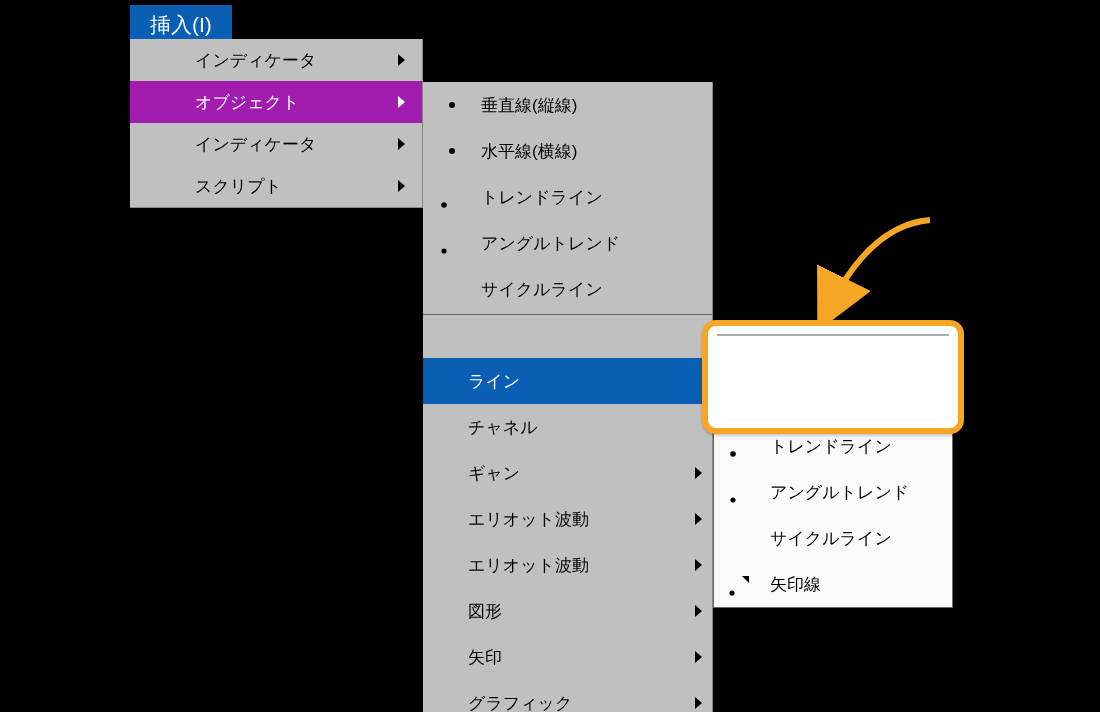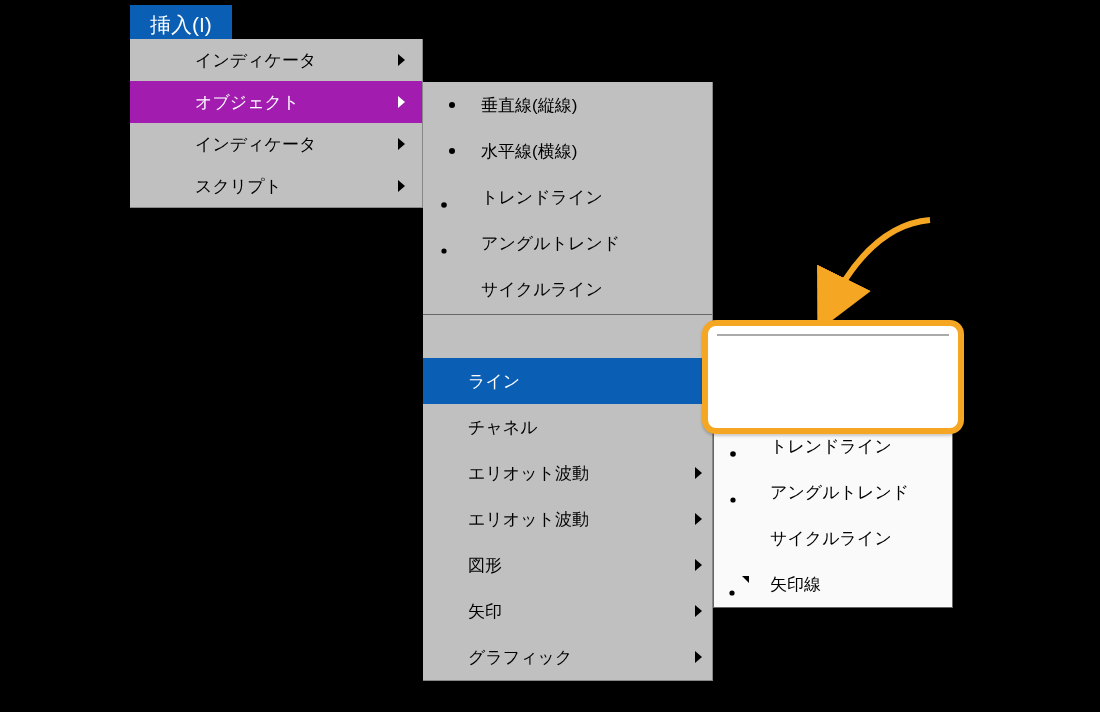--- a/index.html
+++ b/index.html
@@ -270,20 +270,24 @@
 
   <div class="sep"></div>
 
   <div class="row no-icon sel">
     <span class="label">ライン</span>
   </div>
   <div class="row no-icon">
     <span class="label">チャネル</span>
   </div>
   <div class="row no-icon">
+    <span class="label">ギャン</span>
+    <span class="arrow"></span>
+  </div>
+  <div class="row no-icon">
     <span class="label">エリオット波動</span>
     <span class="arrow"></span>
   </div>
   <div class="row no-icon">
     <span class="label">エリオット波動</span>
     <span class="arrow"></span>
   </div>
   <div class="row no-icon">
     <span class="label">図形</span>
     <span class="arrow"></span>

